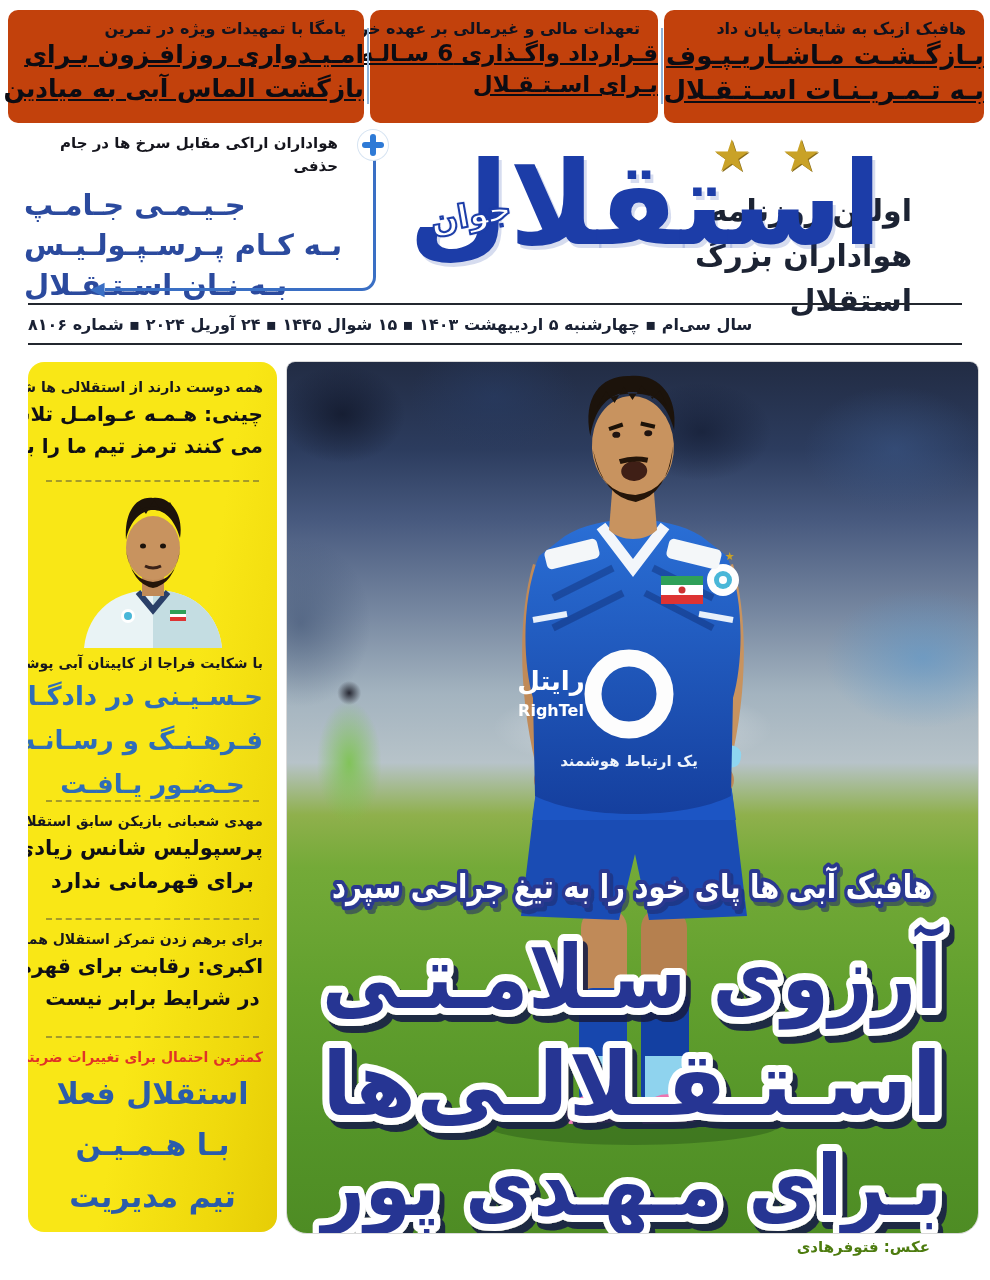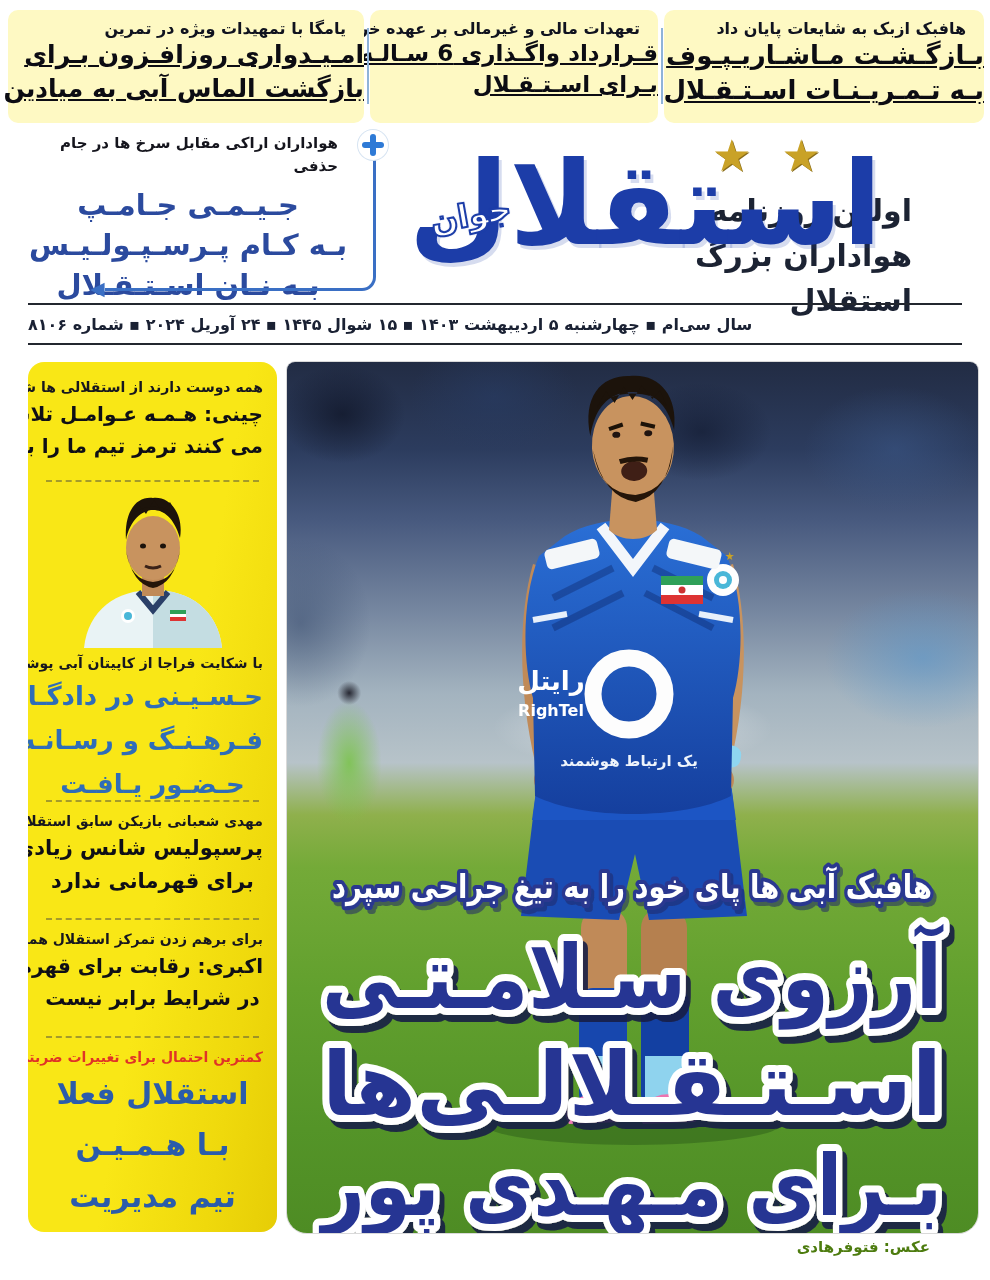--- a/index.html
+++ b/index.html
@@ -1,35 +1,35 @@
 <!DOCTYPE html>
 <html lang="fa"><head>
 <meta charset="utf-8">
 <style>
   html,body{margin:0;padding:0;background:#ffffff;}
   .page{position:relative;width:990px;height:1280px;background:#fff;overflow:hidden;
         font-family:"DejaVu Sans",sans-serif;}
 
   
-  .tbox{position:absolute;top:10px;height:113px;background:#fef9c3;border-radius:10px;
+  .tbox{position:absolute;top:10px;height:113px;background:#c2410c;border-radius:10px;
         box-sizing:border-box;padding-top:7px;direction:rtl;}
   .tbox .kicker{font-size:16px;font-weight:bold;color:#10131f;text-align:right;
         padding:2px 18px 0 10px;white-space:nowrap;}
   .tbox .hl{font-weight:bold;color:#0c0c13;text-align:right;line-height:1.34;white-space:nowrap;text-decoration:underline;}
   #tbox-r{left:664px;width:320px;} #tbox-r .hl{font-size:26px;}
   #tbox-m{left:370px;width:288px;} #tbox-m .hl{font-size:23px;}
   #tbox-l{left:8px;width:356px;}  #tbox-l .hl{font-size:25px;}
   .vdiv{position:absolute;top:28px;height:76px;width:2px;background:#8fb3d9;}
 
   
   .mh-story{position:absolute;left:24px;top:132px;width:352px;direction:rtl;}
   .mh-kicker{font-size:15px;font-weight:bold;color:#15151d;text-align:right;
         padding-left:4px;padding-right:38px;line-height:1.5;}
   .mh-lines{margin-top:8px;padding-right:24px;}
-  .mh-line{font-size:29px;font-weight:bold;color:#2b4a9e;text-align:center;line-height:1.38;white-space:nowrap;}
+  .mh-line{font-size:29px;font-weight:bold;color:#2b4a9e;text-align:left;line-height:1.38;white-space:nowrap;}
   .mh-bracket{position:absolute;top:148px;left:105px;width:268px;height:140px;
         border-right:3px solid #3a6fc4;border-bottom:3px solid #3a6fc4;border-radius:0 0 14px 0;}
   .mh-arrow{position:absolute;left:90px;top:277px;color:#3a6fc4;font-size:19px;}
   .mh-plus{position:absolute;left:358px;top:130px;width:30px;height:30px;background:#fff;
         border-radius:50%;box-shadow:0 0 0 1px #d7e4f2;}
   .mh-plus::before,.mh-plus::after{content:"";position:absolute;background:#2e7ad6;border-radius:3px;}
   .mh-plus::before{left:12px;top:4px;width:6px;height:22px;}
   .mh-plus::after{left:4px;top:12px;width:22px;height:6px;}
 
   

